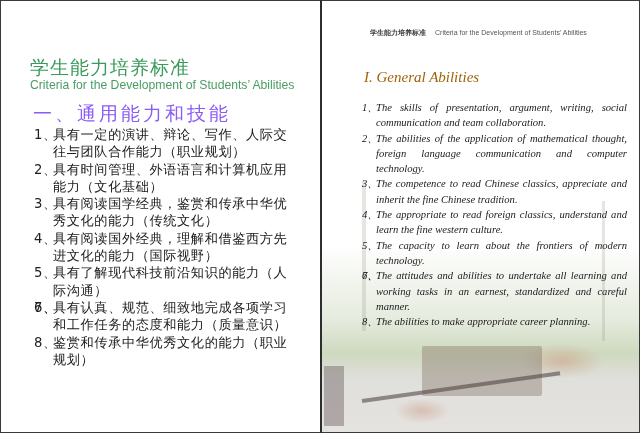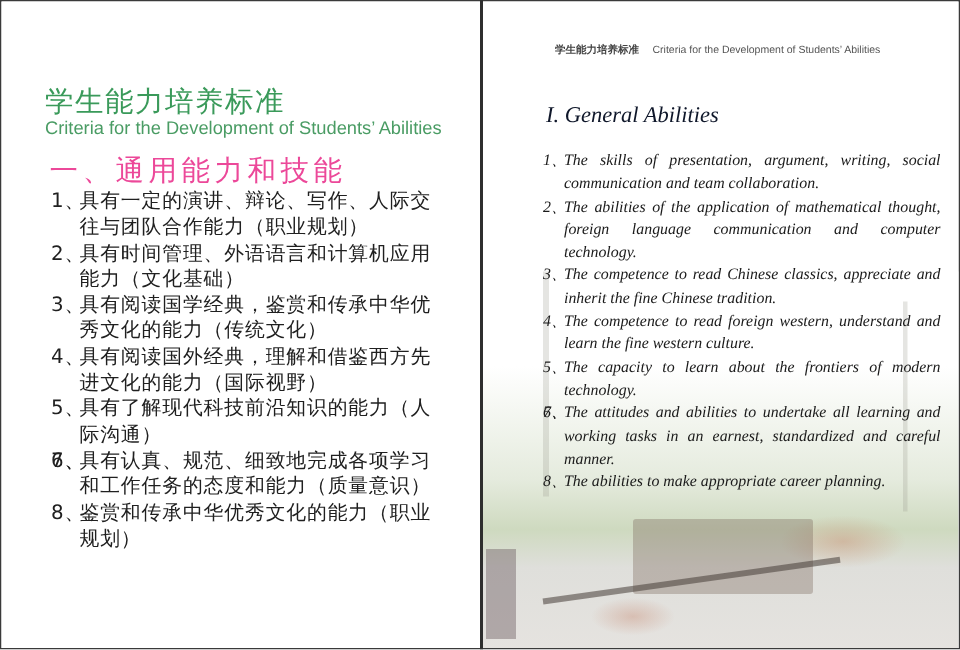--- a/index.html
+++ b/index.html
@@ -6,40 +6,40 @@
   body { width:640px; height:433px; background:#ffffff; position:relative; overflow:hidden;
          font-family:"DejaVu Sans", sans-serif; }
   .frame { position:absolute; left:0; top:0; width:638px; height:431px; border:1px solid #3a3a3a; }
   .page { position:absolute; top:1px; bottom:1px; overflow:hidden; background:#fff; }
   .page-left { left:1px; width:319px; }
   .page-right { left:322px; width:317px; }
   .spine { position:absolute; left:320px; top:0; width:2px; height:433px; background:#2e2e2e; }
 
   .title-cn { position:absolute; left:29px; top:54px; font-size:19px; color:#3a9a5a; letter-spacing:1px; }
   .title-en { position:absolute; left:29px; top:77px; font-family:"Liberation Sans", sans-serif; font-size:12.2px; color:#4a9c64; white-space:nowrap; }
-  .section-cn { position:absolute; left:32px; top:100px; font-size:19px; color:#ec4899; letter-spacing:3px; }
+  .section-cn { position:absolute; left:32px; top:100px; font-size:19px; color:#8b5cf6; letter-spacing:3px; }
   .list-cn { position:absolute; left:33px; top:125px; width:260px; margin:0; padding:0; list-style:none; }
   .list-cn li { position:relative; padding-left:19px; font-size:13.2px; line-height:17.3px; color:#202020; letter-spacing:0.6px; }
   .list-cn li .num { position:absolute; left:0; top:0; }
 
   .photo { position:absolute; left:0; top:180px; width:317px; height:253px;
     background:
       radial-gradient(ellipse 60px 25px at 240px 180px, rgba(200,120,90,0.35), rgba(200,120,90,0) 70%),
       radial-gradient(ellipse 40px 18px at 100px 230px, rgba(190,110,80,0.3), rgba(190,110,80,0) 70%),
       linear-gradient(180deg, rgba(255,255,255,1) 0%, rgba(255,255,255,0.9) 25%, rgba(220,228,210,0.75) 55%, rgba(190,205,170,0.75) 68%, rgba(215,215,210,0.8) 78%, rgba(225,222,218,0.85) 100%); }
   .photo .bench { position:absolute; left:100px; top:165px; width:120px; height:50px; background:rgba(120,100,90,0.35); border-radius:2px; }
   .photo .bin { position:absolute; left:2px; top:185px; width:20px; height:60px; background:rgba(110,95,100,0.45); }
   .photo .branch { position:absolute; left:40px; top:218px; width:200px; height:4px; background:rgba(70,60,55,0.55); transform:rotate(-8deg); transform-origin:left; }
   .photo .trunk1 { position:absolute; left:40px; top:0; width:4px; height:150px; background:rgba(150,150,140,0.25); }
   .photo .trunk2 { position:absolute; left:280px; top:20px; width:3px; height:140px; background:rgba(150,150,140,0.25); }
 
   .header-right { position:absolute; left:48px; top:27px; font-size:7px; color:#444; white-space:nowrap; }
   .header-right .cn { font-weight:bold; margin-right:9px; }
   .header-right .en { font-family:"Liberation Sans", sans-serif; color:#555; }
-  .section-en { position:absolute; left:42px; top:68px; font-family:"Liberation Serif", serif; font-style:italic; font-size:15px; color:#0f172a; }
+  .section-en { position:absolute; left:42px; top:68px; font-family:"Liberation Serif", serif; font-style:italic; font-size:15px; color:#a16207; }
   .list-en { position:absolute; left:40px; top:99px; width:265px; margin:0; padding:0; list-style:none; }
   .list-en li { position:relative; padding-left:14px; font-family:"Liberation Serif", serif; font-style:italic; font-size:10.6px; line-height:15.3px; color:#1a1a1a; text-align:justify; }
   .list-en li .num { position:absolute; left:0; top:0; }
 </style>
 </head>
 <body>
 
 <div class="frame"></div>
 
 <div class="page page-left">
@@ -69,19 +69,19 @@
     <div class="branch"></div>
   </div>
   <div class="header-right">
     <span class="cn">学生能力培养标准</span><span class="en">Criteria for the Development of Students’ Abilities</span>
   </div>
   <div class="section-en">I. General Abilities</div>
   <ul class="list-en">
     <li><span class="num">1、</span><span>The skills of presentation, argument, writing, social communication and team collaboration.</span></li>
     <li><span class="num">2、</span><span>The abilities of the application of mathematical thought, foreign language communication and computer technology.</span></li>
     <li><span class="num">3、</span><span>The competence to read Chinese classics, appreciate and inherit the fine Chinese tradition.</span></li>
-    <li><span class="num">4、</span><span>The competence to read foreign western, understand and learn the fine western culture.</span></li>
+    <li><span class="num">4、</span><span>The appropriate to read foreign classics, understand and learn the fine western culture.</span></li>
     <li><span class="num">5、</span><span>The capacity to learn about the frontiers of modern technology.</span></li>
     <li><span class="num">6、</span></li>
     <li><span class="num">7、</span><span>The attitudes and abilities to undertake all learning and working tasks in an earnest, standardized and careful manner.</span></li>
     <li><span class="num">8、</span><span>The abilities to make appropriate career planning.</span></li>
   </ul>
 </div>
 
 </body></html>

